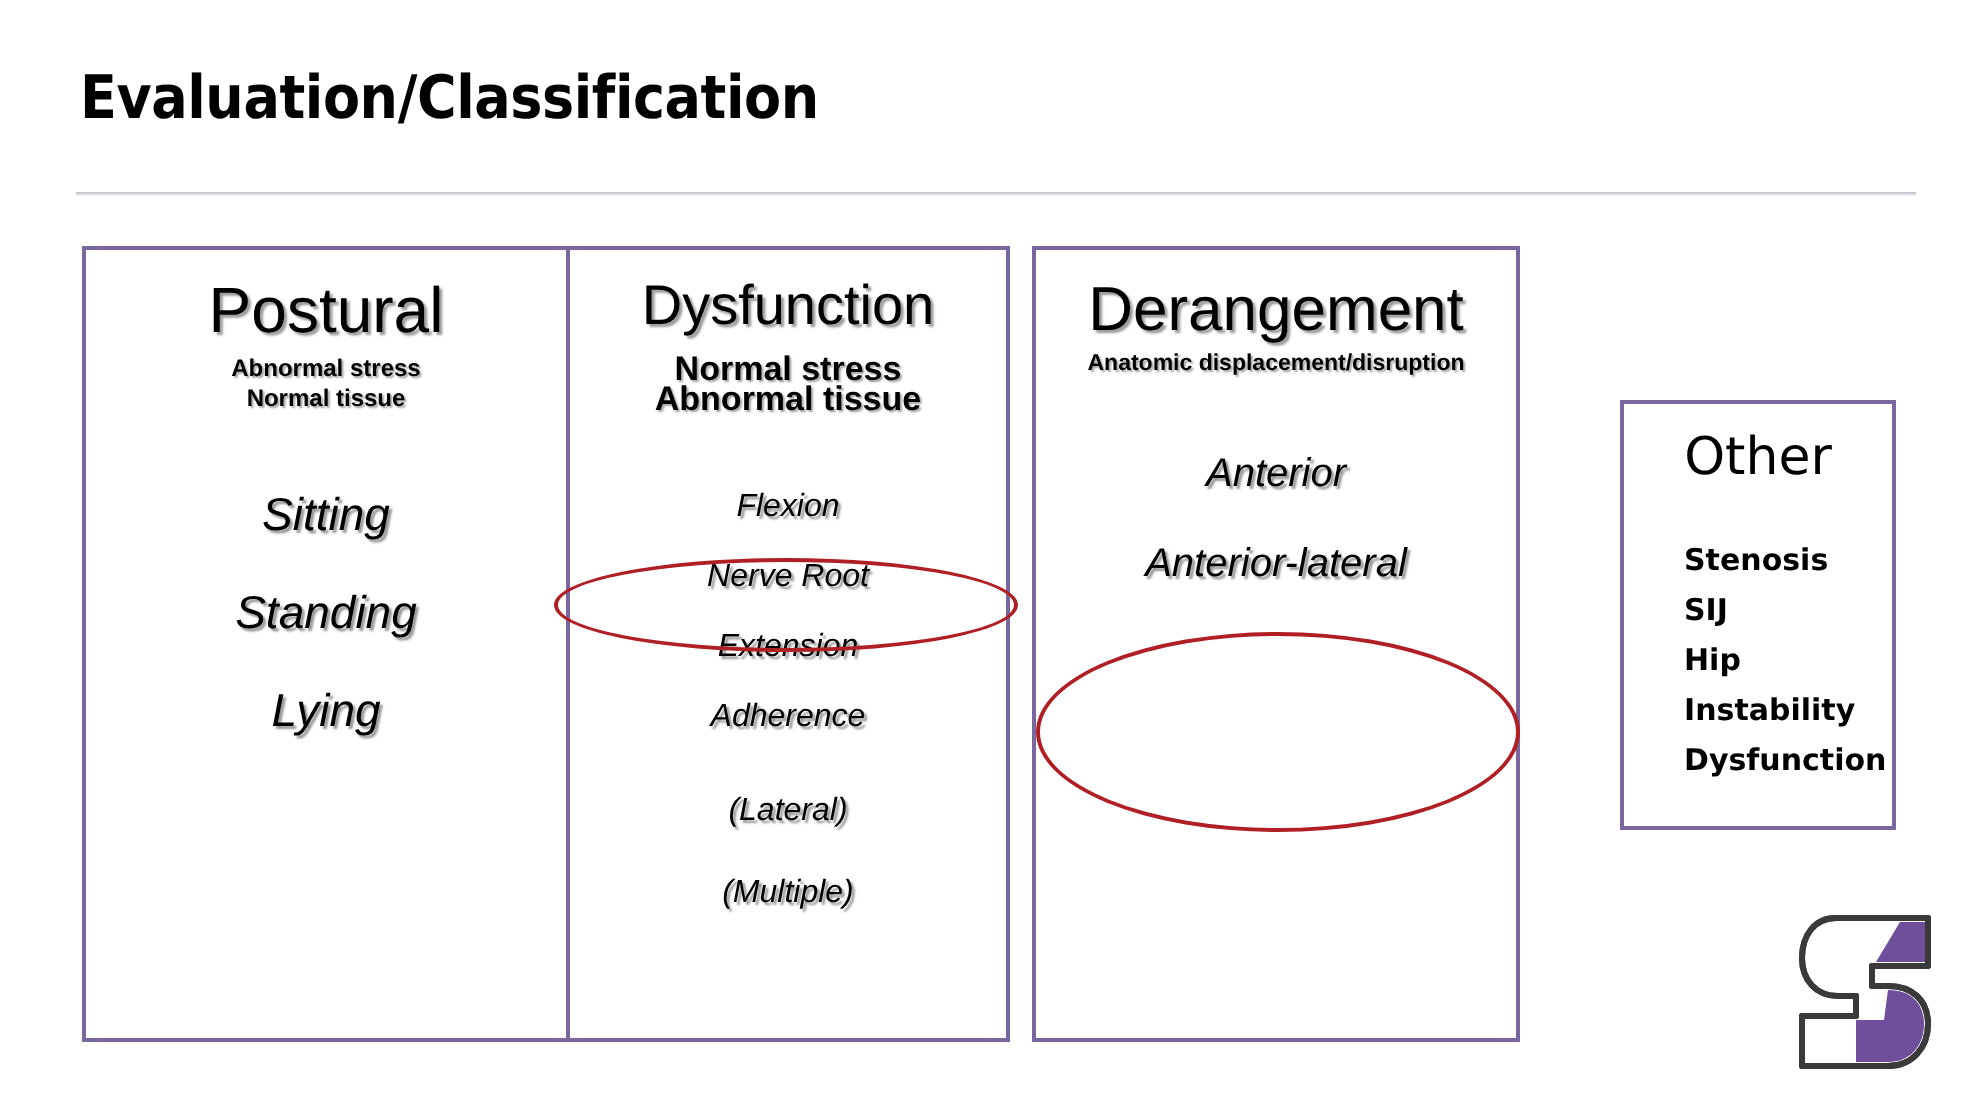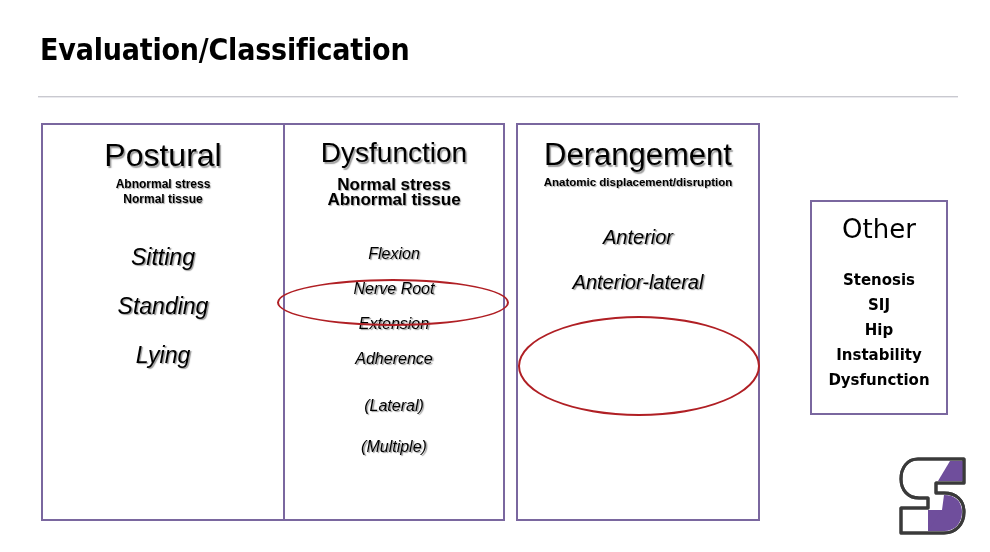--- a/index.html
+++ b/index.html
@@ -73,21 +73,21 @@
   #box-derangement .cat-item{font-size:20px;line-height:45px;}
 
   
   #box-other{left:810px;top:200px;width:138px;height:215px;}
   #box-other .other-head{
     position:absolute;left:0;right:0;top:12px;text-align:center;
     font-family:"DejaVu Sans","Liberation Sans", sans-serif;
     font-size:26px;font-weight:normal;color:#000000;
   }
   #box-other .other-list{
-    position:absolute;left:0;right:0;top:66px;text-align:center;
+    position:absolute;left:0;right:0;top:66px;text-align:left;padding-left:30px;
   }
   #box-other .other-item{
     font-family:"DejaVu Sans","Liberation Sans", sans-serif;
     font-size:15px;font-weight:bold;color:#000000;line-height:25px;
     white-space:nowrap;
   }
 
   
   .hl-ellipse{position:absolute;border:2.5px solid #b01f24;border-radius:50%;background:transparent;box-sizing:border-box;}
   #ellipse-extension{left:277px;top:279px;width:232px;height:47px;}

